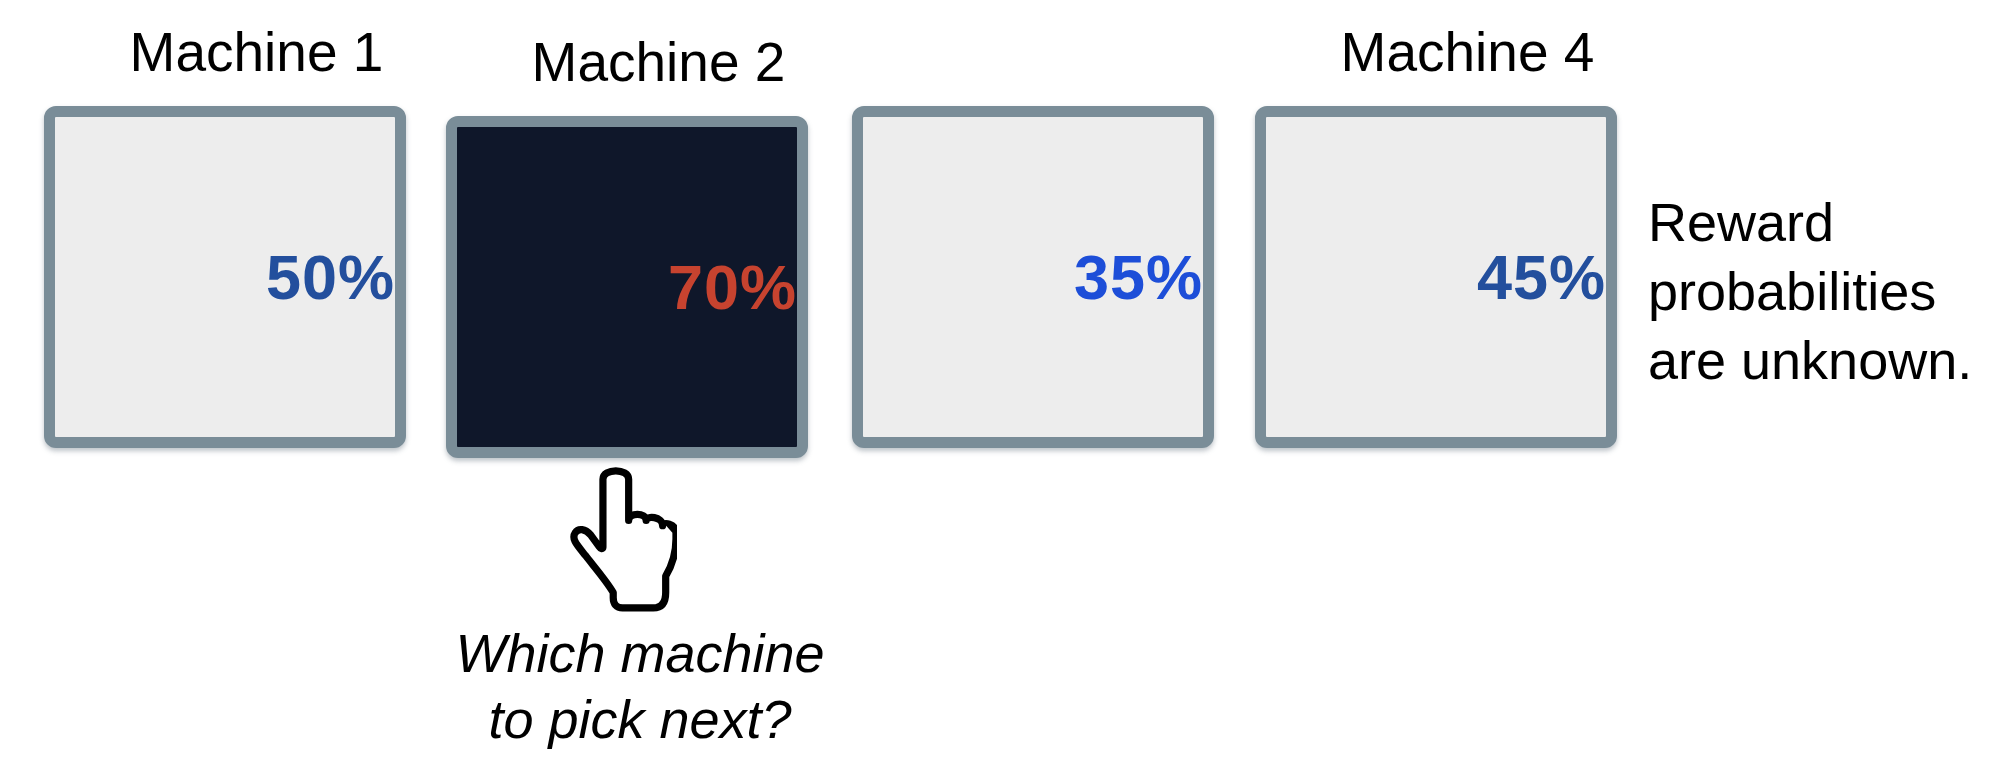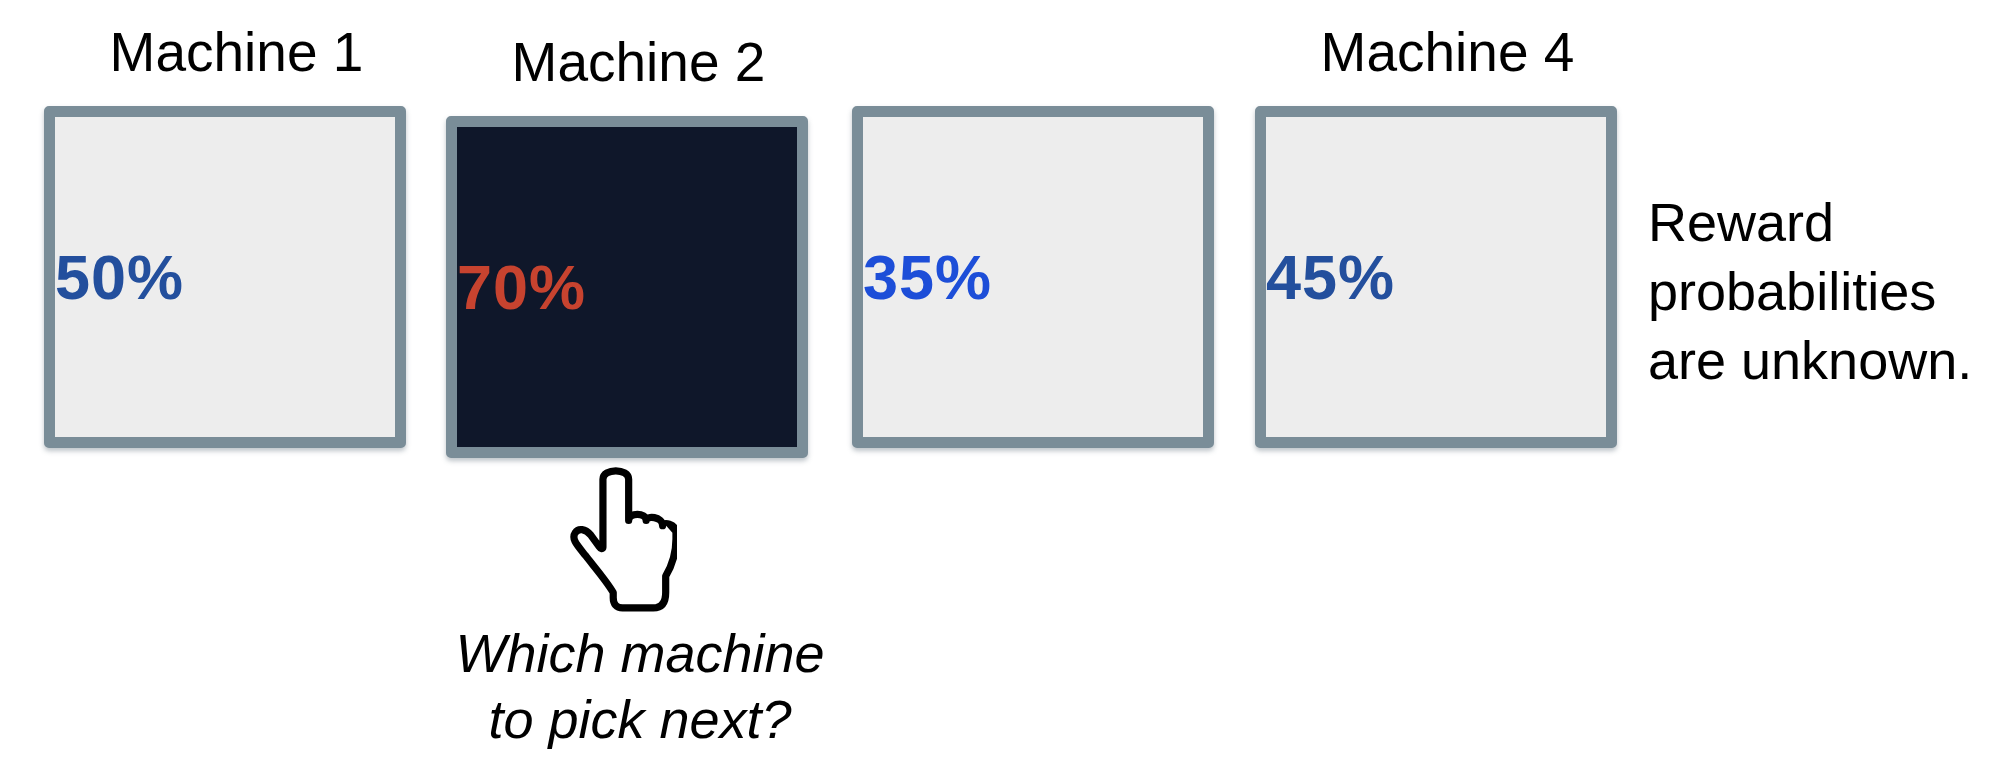--- a/index.html
+++ b/index.html
@@ -1,37 +1,37 @@
 <!DOCTYPE html>
 <html><head>
 <meta charset="utf-8">
 <style>
   html,body{margin:0;padding:0;}
   body{
     width:1999px;height:784px;position:relative;overflow:hidden;
     background:#ffffff;
     font-family:"Liberation Sans","DejaVu Sans",sans-serif;
   }
-  .col{position:absolute;top:0;width:425px;height:460px;}
+  .col{position:absolute;top:0;width:425px;height:460px;padding-left:40px;}
   .col-1{left:44px;}
   .col-2{left:446px;margin-top:10px;}
   .col-3{left:852px;}
   .col-4{left:1255px;text-decoration:underline;}
   .machine-label{
     position:absolute;top:22px;left:-20px;right:20px;
     text-align:center;font-size:55px;line-height:60px;color:#000;
     white-space:nowrap;
   }
   .machine-box{
     position:absolute;top:106px;left:0;width:362px;height:342px;
     box-sizing:border-box;
     border:11px solid #a21caf;
     background:#EDEDED;
-    border-radius:5px;
-    display:flex;align-items:center;justify-content:flex-start;
+    border-radius:12px;
+    display:flex;align-items:center;justify-content:flex-end;
     box-shadow:0 3px 5px rgba(110,125,135,0.45);
   }
   .pct{
     font-size:63px;font-weight:bold;letter-spacing:1px;
   }
   .hand-wrap{
     position:absolute;left:569px;top:466px;width:108px;height:146px;
   }
   .hand-wrap svg{width:100%;height:100%;display:block;}
   .question{

